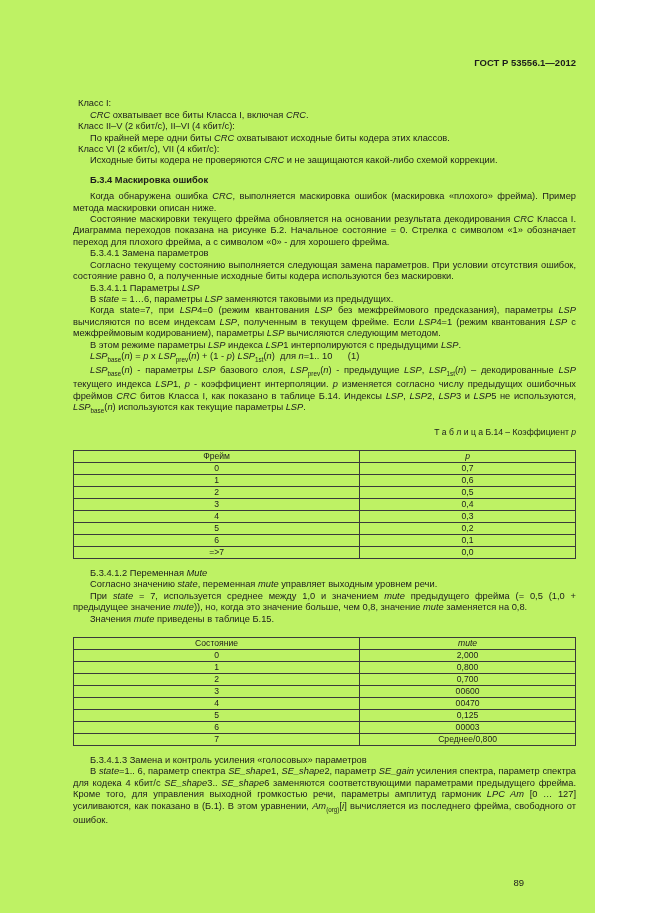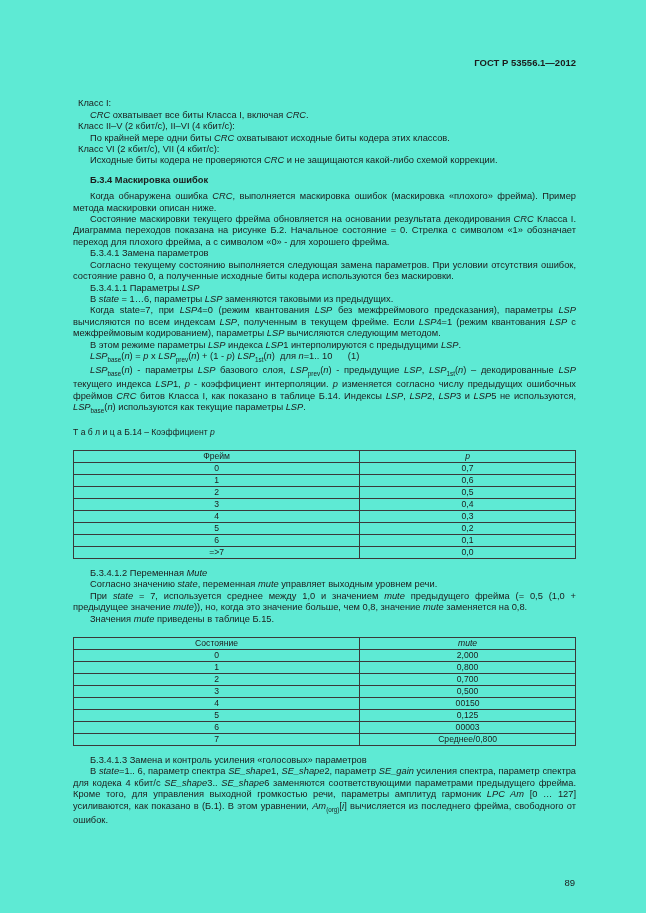--- a/index.html
+++ b/index.html
@@ -3,34 +3,34 @@
 <meta charset="utf-8">
 <style>
   * { box-sizing: border-box; }
   html, body { margin: 0; padding: 0; }
   body {
     width: 646px; height: 913px;
     background: #ffffff;
     font-family: "Liberation Sans", sans-serif;
     color: #1c1c1c;
   }
-  .page { position: relative; width: 646px; height: 913px; overflow: hidden; background: #5eead4; }
+  .page { position: relative; width: 595px; height: 913px; overflow: hidden; background: #bef264; }
   .content {
     position: absolute; left: 73px; top: 57px; width: 503px;
     font-size: 9.3px; line-height: 11.4px; text-align: justify;
   }
   .doc-header { text-align: right; font-weight: bold; font-size: 9.5px; margin-bottom: 30px; }
   p { margin: 0; }
   .indent { text-indent: 17px; }
   .small-indent { text-indent: 5px; }
   .heading-bold { font-weight: bold; text-indent: 17px; margin: 8px 0 5px 0; }
   .subheading { text-indent: 17px; }
   .formula { text-indent: 17px; text-align: left; }
   .gap-top { margin-top: 8px; }
-  .table-caption { margin: 10px 0 2px 0; font-size: 8.6px; text-align: left; text-indent: 0; }
+  .table-caption { margin: 10px 0 2px 0; font-size: 8.6px; text-align: right; text-indent: 0; }
   table.data-table { width: 100%; border-collapse: collapse; font-size: 8.6px; margin: 12px 0 9px 0; table-layout: fixed; padding-left: 8px; }
   .data-table th, .data-table td {
     border: 1px solid #3a3a3a;
     padding: 0 3px;
     text-align: center;
     font-weight: normal;
     line-height: 10.5px;
     height: 12px;
   }
   .col-first { width: 57%; }
@@ -140,25 +140,25 @@
         <tr>
             <td>1</td>
             <td>0,800</td>
           </tr>
         <tr>
             <td>2</td>
             <td>0,700</td>
           </tr>
         <tr>
             <td>3</td>
-            <td>0,500</td>
+            <td>00600</td>
           </tr>
         <tr>
             <td>4</td>
-            <td>00150</td>
+            <td>00470</td>
           </tr>
         <tr>
             <td>5</td>
             <td>0,125</td>
           </tr>
         <tr>
             <td>6</td>
             <td>00003</td>
           </tr>
         <tr>

